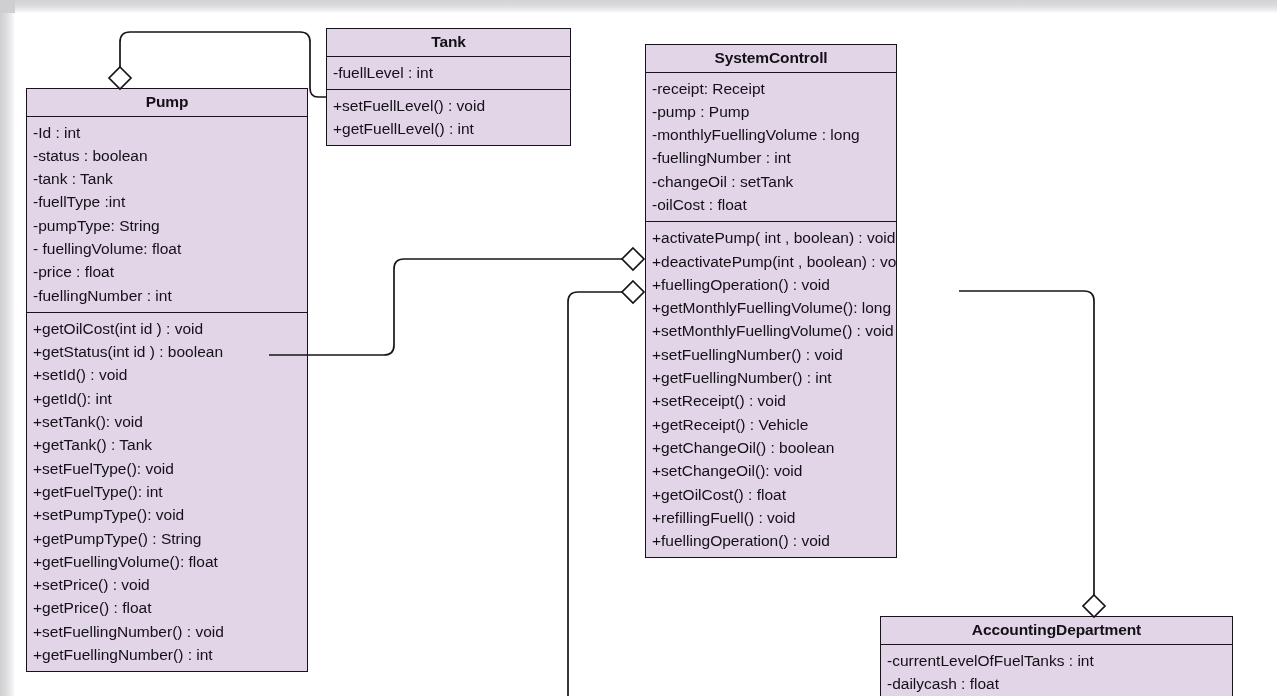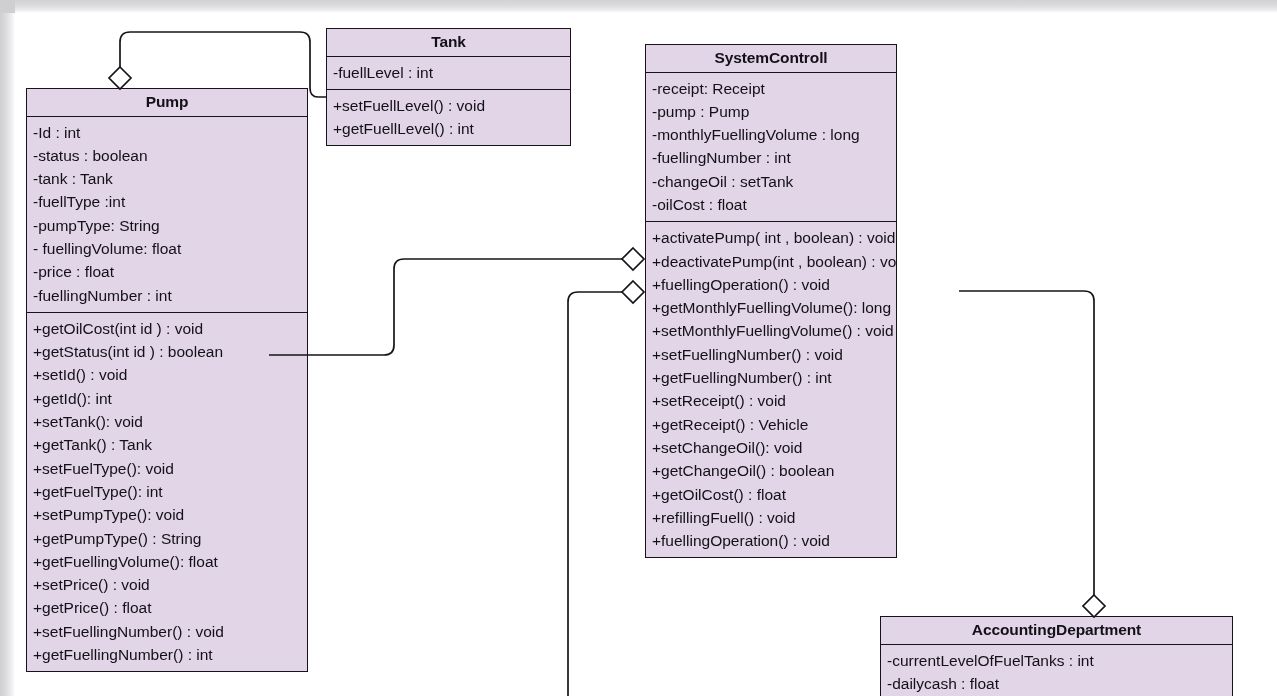--- a/index.html
+++ b/index.html
@@ -150,22 +150,22 @@
         <div class="uml-section">
           <div class="uml-row">+activatePump( int  , boolean) : void</div>
           <div class="uml-row">+deactivatePump(int , boolean) : void</div>
           <div class="uml-row">+fuellingOperation() : void</div>
           <div class="uml-row">+getMonthlyFuellingVolume(): long</div>
           <div class="uml-row">+setMonthlyFuellingVolume() : void</div>
           <div class="uml-row">+setFuellingNumber() : void</div>
           <div class="uml-row">+getFuellingNumber() : int</div>
           <div class="uml-row">+setReceipt() : void</div>
           <div class="uml-row">+getReceipt() : Vehicle</div>
+          <div class="uml-row">+getChangeOil()  : boolean</div>
           <div class="uml-row">+setChangeOil(): void</div>
-          <div class="uml-row">+getChangeOil()  : boolean</div>
           <div class="uml-row">+getOilCost() : float</div>
           <div class="uml-row">+refillingFuell() : void</div>
           <div class="uml-row">+fuellingOperation() : void</div>
         </div>
       </div>
       <div class="uml-class" style="left: 880px; top: 616px; width: 353px;">
         <div class="uml-title">AccountingDepartment</div>
         <div class="uml-section">
           <div class="uml-row">-currentLevelOfFuelTanks : int</div>
           <div class="uml-row">-dailycash : float</div>

